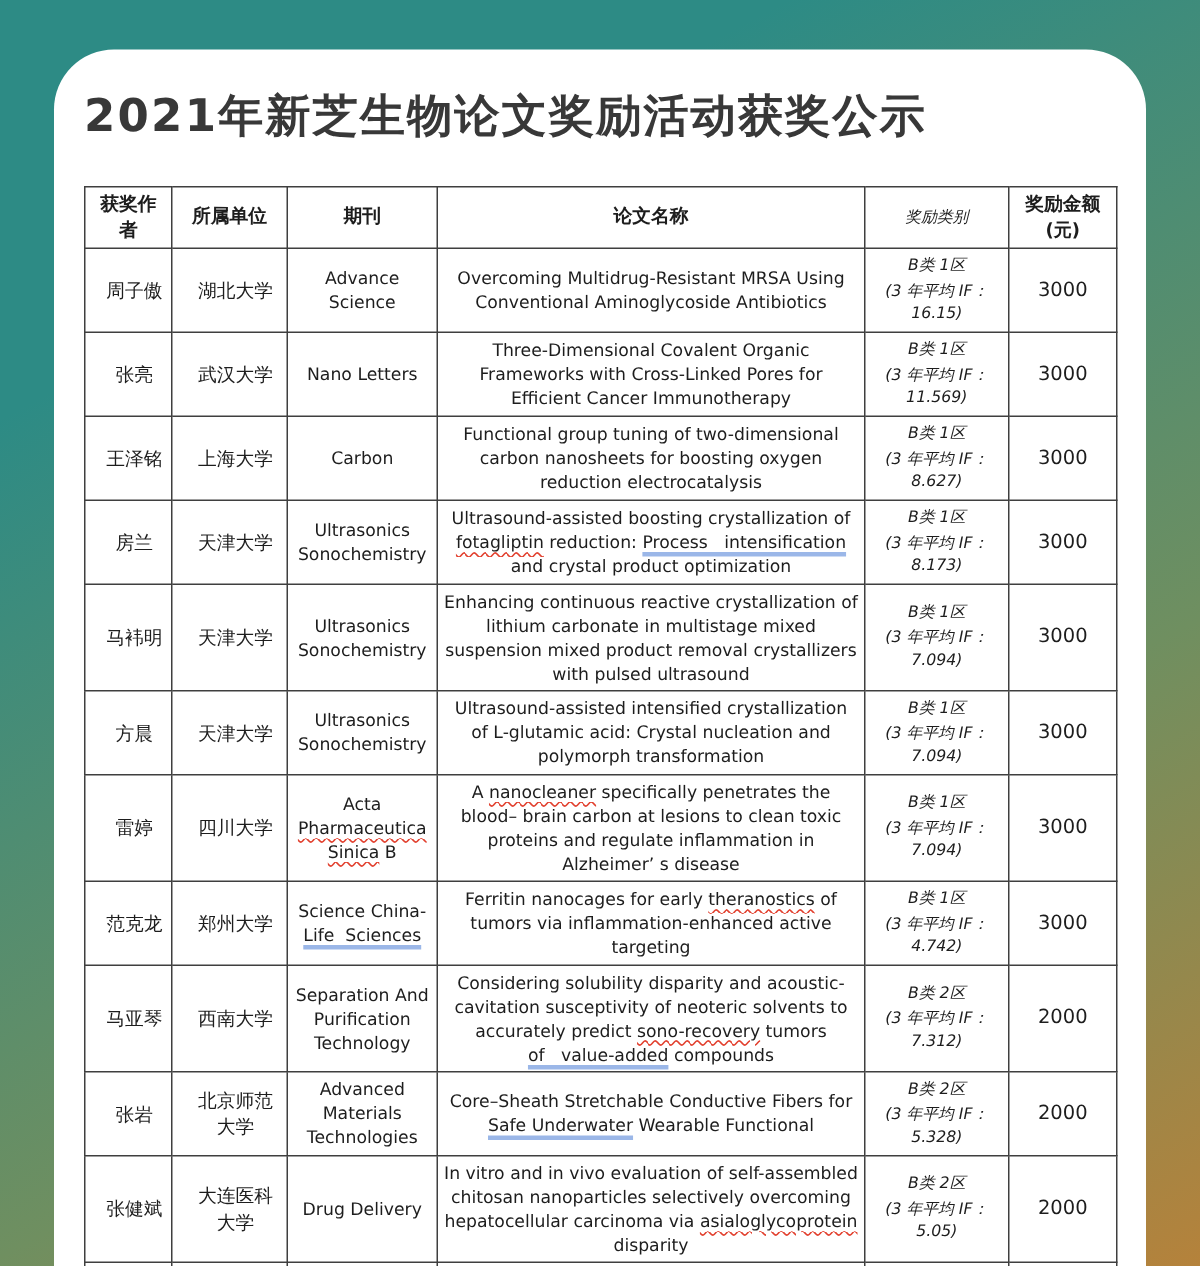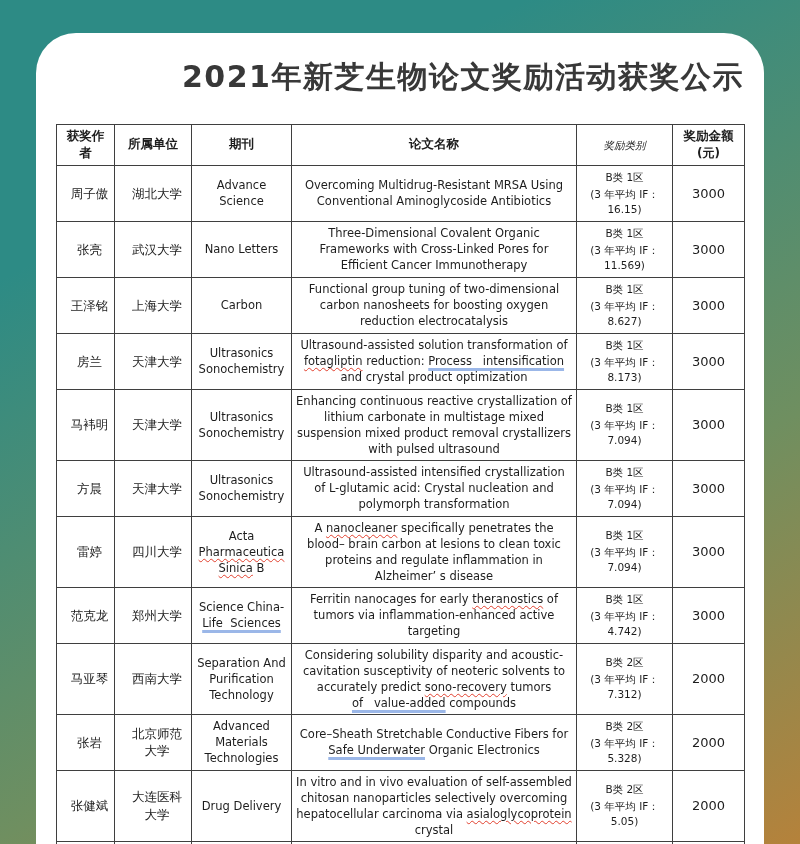--- a/index.html
+++ b/index.html
@@ -17,41 +17,41 @@
     width:800px;height:844px;overflow:hidden;position:relative;
     background:linear-gradient(152deg,var(--bg-top) 0%,var(--bg-top) 22%,var(--bg-mid) 66%,var(--bg-bottom) 100%);
     font-family:"DejaVu Sans","Liberation Sans",sans-serif;
     color:var(--text-color);
   }
   .card{
     position:absolute;left:36px;top:33px;width:728px;min-height:782px;
     background:#ffffff;border-radius:40px;padding:0 20px 18px 20px;
   }
   .title{
-    margin:24px 0 0 0;text-align:right;
+    margin:24px 0 0 0;text-align:left;
     font-size:30px;font-weight:700;color:#383838;letter-spacing:1.5px;
     white-space:nowrap;
   }
   table.award-table{
     margin:26px auto 0 auto;width:688px;table-layout:fixed;
     border-collapse:collapse;border:1.5px solid var(--border-color);
   }
   th,td{
     border:1px solid var(--border-color);
     text-align:center;vertical-align:middle;
     padding:3px 4px;color:var(--text-color);
     overflow-wrap:break-word;
   }
   th{font-size:12.5px;font-weight:600;height:36px;line-height:1.35;}
   th.small-label{font-size:10.5px;font-weight:500;font-style:italic;}
   th .sub{font-size:12px;font-weight:600;}
   td.author,td.org{font-size:12.5px;line-height:1.4;padding-left:12px;}
   td.journal{font-size:11.5px;line-height:16px;}
   td.paper{font-size:11.5px;line-height:16px;margin-top:44px;}
-  td.category{font-size:10.5px;line-height:15px;}
+  td.category{font-size:10.5px;line-height:15px;font-style:italic;}
   td.category .cat-line{padding:1px 0;}
   td.amount{font-size:13px;font-weight:500;}
   .sq-red{
     text-decoration-line:underline;text-decoration-style:wavy;
     text-decoration-color:var(--squiggle-red);text-decoration-thickness:1px;
     text-underline-offset:2px;
   }
   .u-blue{
     text-decoration-line:underline;text-decoration-style:solid;
     text-decoration-color:var(--underline-blue);text-decoration-thickness:3px;
@@ -126,21 +126,21 @@
           <td class="category">
             <div class="cat-line">B类 1区</div>
             <div class="cat-line">(3 年平均 IF：8.627)</div>
           </td>
           <td class="amount">3000</td>
         </tr>
         <tr>
           <td class="author">房兰</td>
           <td class="org">天津大学</td>
           <td class="journal"><span>Ultrasonics Sonochemistry</span></td>
-          <td class="paper"><span>Ultrasound-assisted solution transformation of </span><span class="sq-red">fotagliptin</span><span> reduction: </span><span class="u-blue">Process&nbsp;&nbsp;&nbsp;intensification</span><span> and crystal product optimization</span></td>
+          <td class="paper"><span>Ultrasound-assisted boosting crystallization of </span><span class="sq-red">fotagliptin</span><span> reduction: </span><span class="u-blue">Process&nbsp;&nbsp;&nbsp;intensification</span><span> and crystal product optimization</span></td>
           <td class="category">
             <div class="cat-line">B类 1区</div>
             <div class="cat-line">(3 年平均 IF：8.173)</div>
           </td>
           <td class="amount">3000</td>
         </tr>
         <tr>
           <td class="author">马袆明</td>
           <td class="org">天津大学</td>
           <td class="journal"><span>Ultrasonics Sonochemistry</span></td>
@@ -192,32 +192,32 @@
           <td class="category">
             <div class="cat-line">B类 2区</div>
             <div class="cat-line">(3 年平均 IF：7.312)</div>
           </td>
           <td class="amount">2000</td>
         </tr>
         <tr>
           <td class="author">张岩</td>
           <td class="org">北京师范大学</td>
           <td class="journal"><span>Advanced Materials Technologies</span></td>
-          <td class="paper"><span>Core–Sheath Stretchable Conductive Fibers for </span><span class="u-blue">Safe Underwater</span><span> Organic Electronics</span></td>
+          <td class="paper"><span>Core–Sheath Stretchable Conductive Fibers for </span><span class="u-blue">Safe Underwater</span><span> Wearable Functional</span></td>
           <td class="category">
             <div class="cat-line">B类 2区</div>
             <div class="cat-line">(3 年平均 IF：5.328)</div>
           </td>
           <td class="amount">2000</td>
         </tr>
         <tr>
           <td class="author">张健斌</td>
           <td class="org">大连医科大学</td>
           <td class="journal"><span>Drug Delivery</span></td>
-          <td class="paper"><span>In vitro and in vivo evaluation of self-assembled chitosan nanoparticles selectively overcoming hepatocellular carcinoma via </span><span class="sq-red">asialoglycoprotein</span><span> crystal</span></td>
+          <td class="paper"><span>In vitro and in vivo evaluation of self-assembled chitosan nanoparticles selectively overcoming hepatocellular carcinoma via </span><span class="sq-red">asialoglycoprotein</span><span> disparity</span></td>
           <td class="category">
             <div class="cat-line">B类 2区</div>
             <div class="cat-line">(3 年平均 IF： 5.05)</div>
           </td>
           <td class="amount">2000</td>
         </tr>
         <tr>
           <td class="author">孙地</td>
           <td class="org">江苏师范大学</td>
           <td class="journal"></td>

